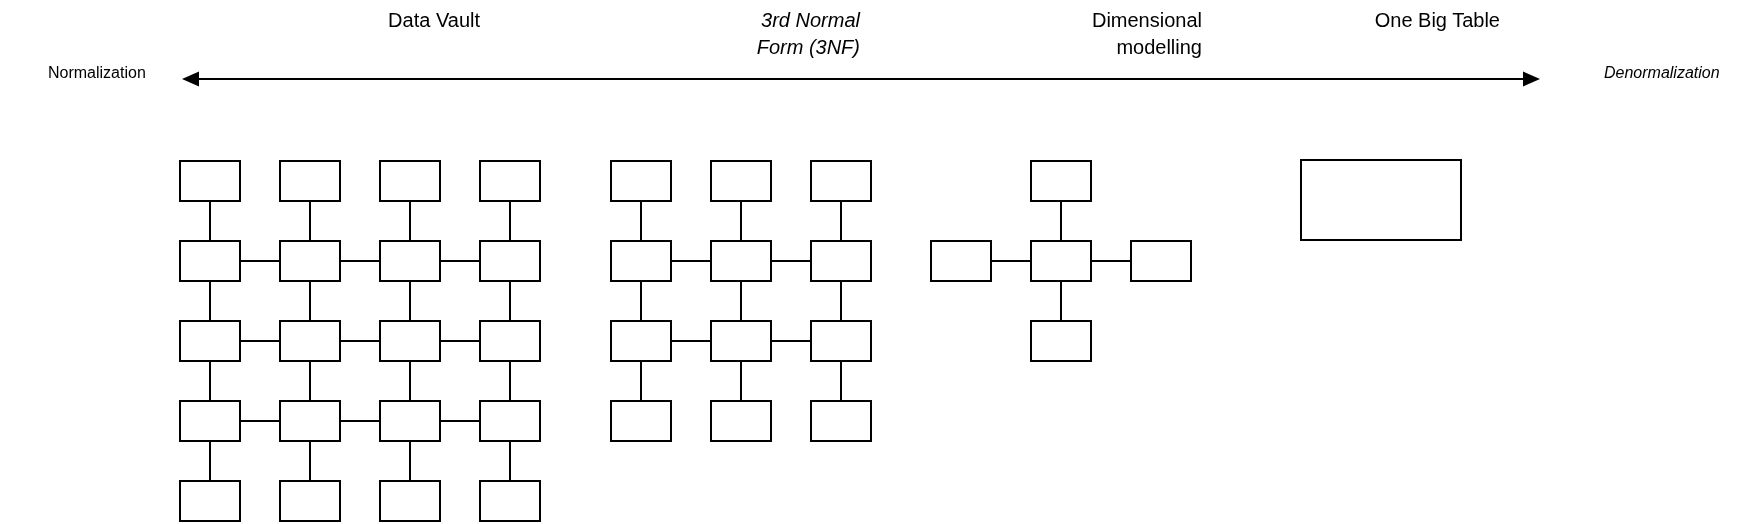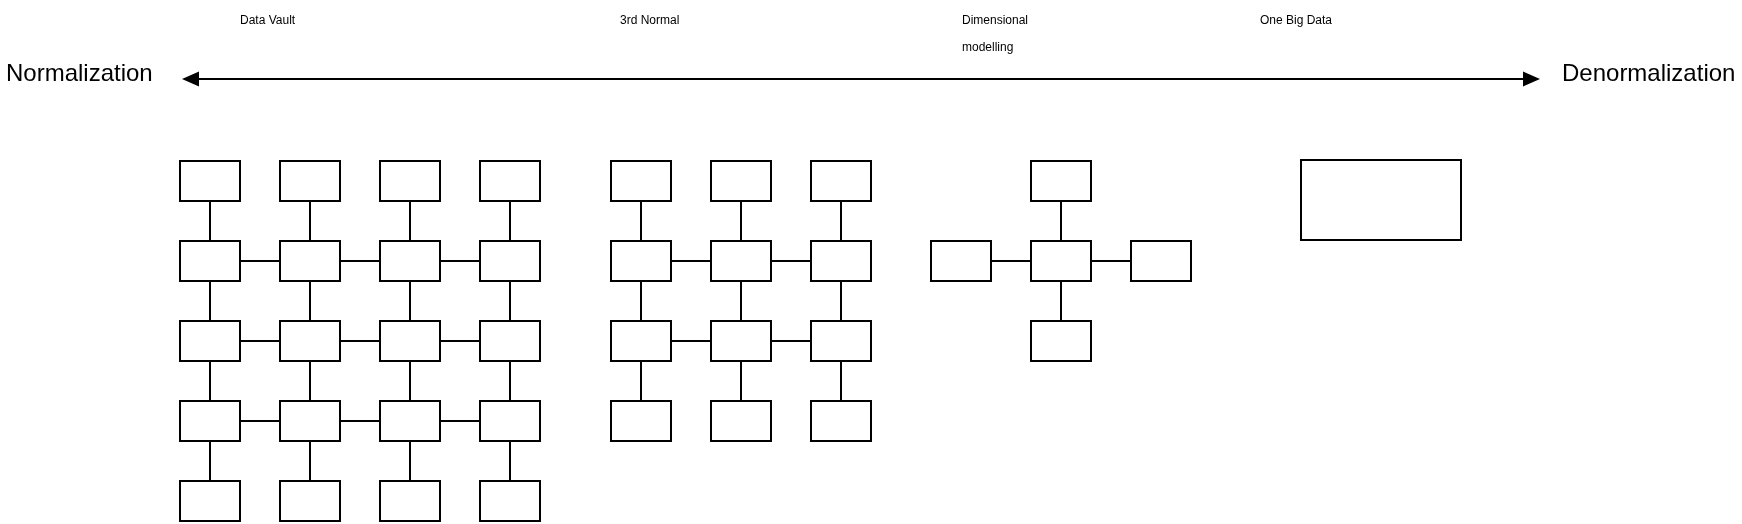--- a/index.html
+++ b/index.html
@@ -21,38 +21,39 @@
     left: 0;
     top: 0;
     width: 1742px;
     height: 524px;
     display: block;
   }
   .approach-title {
     position: absolute;
     top: 7px;
     width: 240px;
-    text-align: left;
-    font-size: 12px;
+    text-align: right;
+    font-size: 20px;
     line-height: 27px;
     white-space: nowrap;
   }
   .approach-title.dv   { left: 240px; }
-  .approach-title.nf3  { left: 620px; }
+  .approach-title.nf3  { left: 620px; font-style: italic; }
   .approach-title.dim  { left: 962px; }
   .approach-title.obt  { left: 1260px; }
   .axis-label {
     position: absolute;
     top: 61px;
-    font-size: 24px;
+    font-size: 16px;
     line-height: 24px;
     white-space: nowrap;
+    margin-left: 42px;
   }
   .axis-label.left  { left: 6px; }
-  .axis-label.right { left: 1562px; }
+  .axis-label.right { left: 1562px; font-style: italic; }
 </style>
 </head>
 <body>
 
 <div class="canvas">
 
   <div class="axis-label left">Normalization</div>
 
   <svg class="layer" viewBox="0 0 1742 524" xmlns="http://www.w3.org/2000/svg">
     <line x1="196" y1="79" x2="1526" y2="79" stroke="#000000" stroke-width="2"></line>
@@ -60,27 +61,28 @@
     <polygon points="1540,79 1523,71.5 1523,86.5" fill="#000000"></polygon>
   </svg>
 
   <div class="axis-label right">Denormalization</div>
 
   <div class="approach-title dv">
     <div>Data Vault</div>
   </div>
   <div class="approach-title nf3">
     <div>3rd Normal</div>
+    <div>Form (3NF)</div>
   </div>
   <div class="approach-title dim">
     <div>Dimensional</div>
     <div>modelling</div>
   </div>
   <div class="approach-title obt">
-    <div>One Big Data</div>
+    <div>One Big Table</div>
   </div>
 
   <svg class="layer" viewBox="0 0 1742 524" xmlns="http://www.w3.org/2000/svg">
       <rect x="180" y="161" width="60" height="40" fill="#ffffff" stroke="#000000" stroke-width="2"></rect>
       <line x1="210" y1="201" x2="210" y2="241" stroke="#000000" stroke-width="2"></line>
       <rect x="280" y="161" width="60" height="40" fill="#ffffff" stroke="#000000" stroke-width="2"></rect>
       <line x1="310" y1="201" x2="310" y2="241" stroke="#000000" stroke-width="2"></line>
       <rect x="380" y="161" width="60" height="40" fill="#ffffff" stroke="#000000" stroke-width="2"></rect>
       <line x1="410" y1="201" x2="410" y2="241" stroke="#000000" stroke-width="2"></line>
       <rect x="480" y="161" width="60" height="40" fill="#ffffff" stroke="#000000" stroke-width="2"></rect>

